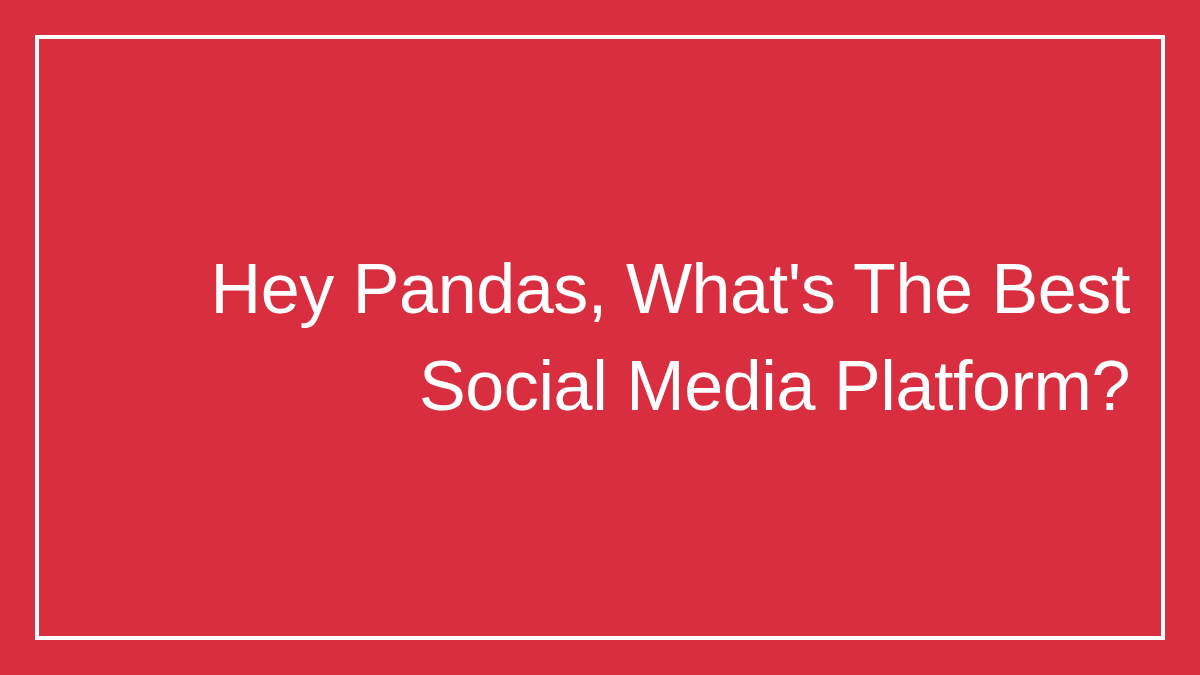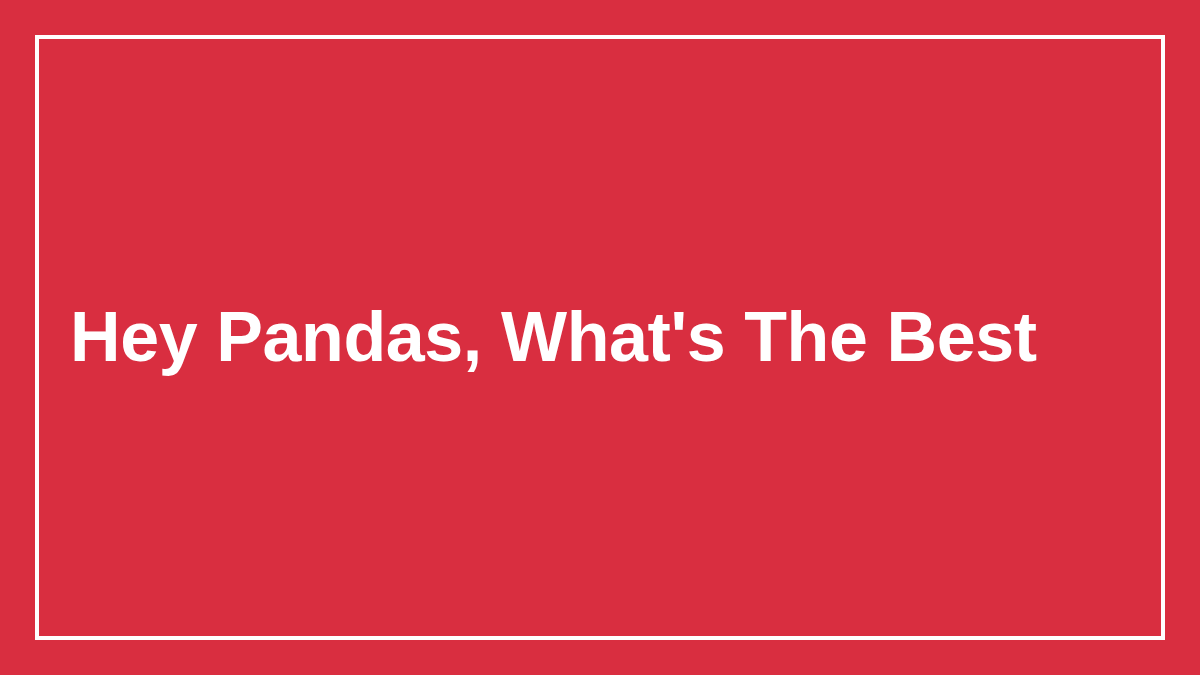--- a/index.html
+++ b/index.html
@@ -40,34 +40,35 @@
     display: flex;
     flex-direction: column;
     align-items: center;
     justify-content: center;
     pointer-events: none;
   }
 
   .headline-line {
     display: block;
     width: 1060px;
-    text-align: left;
+    text-align: right;
     color: #ffffff;
     font-family: "Liberation Sans", sans-serif;
-    font-weight: bold;
+    font-weight: normal;
     font-size: 70px;
     line-height: 97px;
     letter-spacing: -0.4px;
     white-space: nowrap;
   }
 </style>
 </head>
 <body>
 
 <div id="poster">
 
   <div id="poster-frame"></div>
 
   <div id="headline-block">
     <span class="headline-line">Hey Pandas, What's The Best</span>
+    <span class="headline-line">Social Media Platform?</span>
   </div>
 
 </div>
 
 </body></html>

